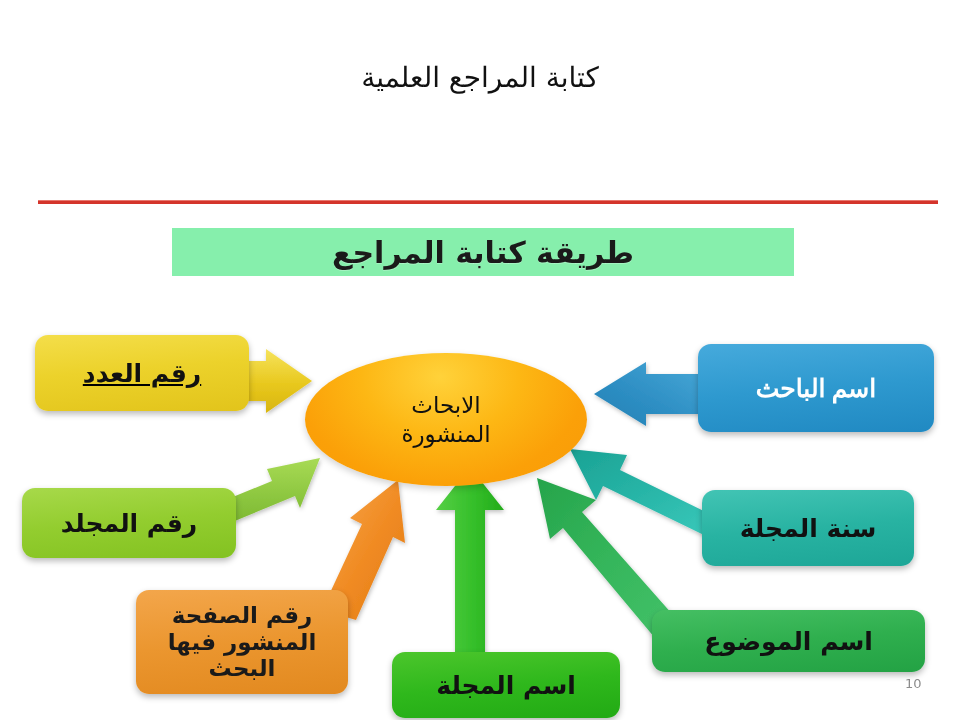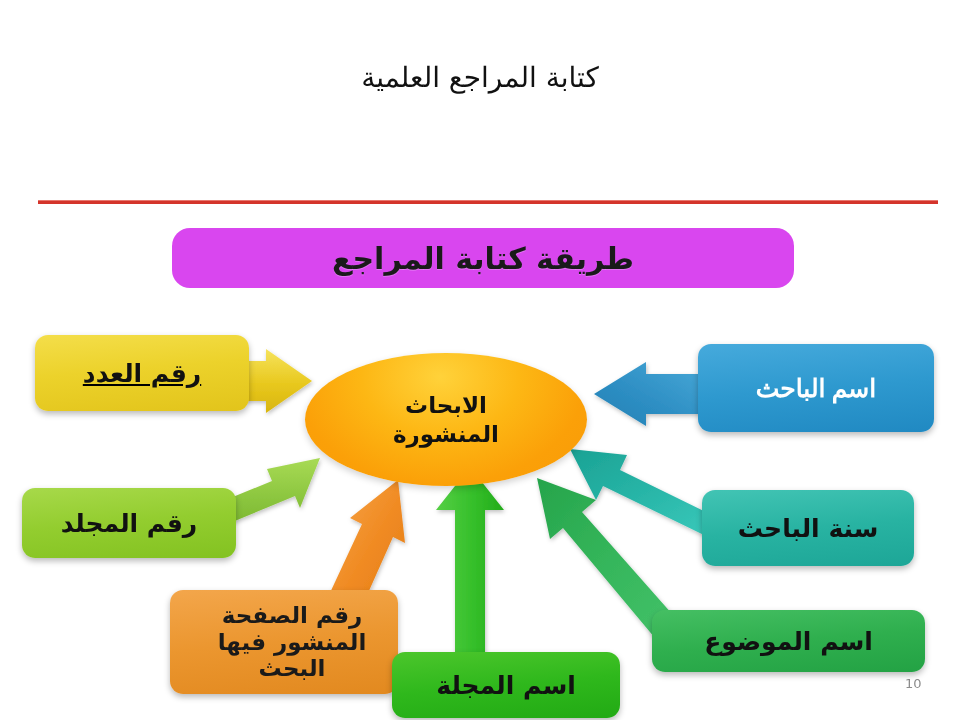--- a/index.html
+++ b/index.html
@@ -43,27 +43,26 @@
     background: #d4342b;
     border-top: 1px solid #e8766d;
   }
 
   
   .banner {
     position: absolute;
     left: 172px;
     top: 228px;
     width: 622px;
-    height: 60px;
-    background: #d946ef;
+    height: 48px;
+    background: #86efac;
     display: flex;
     align-items: center;
     justify-content: center;
     direction: rtl;
-    border-radius: 18px;
   }
   .banner-label {
     font-size: 30px;
     font-weight: bold;
     color: #1a1a1a;
     text-shadow: 0 1px 0 rgba(255,255,255,.25);
   }
 
   
   .center-oval {
@@ -78,21 +77,21 @@
     display: flex;
     flex-direction: column;
     align-items: center;
     justify-content: center;
     direction: rtl;
     z-index: 6;
   }
   .center-oval span {
     display: block;
     font-size: 23px;
-    font-weight: bold;
+    font-weight: normal;
     color: #111111;
     line-height: 1.24;
     text-align: center;
   }
 
   
   .node {
     position: absolute;
     display: flex;
     align-items: center;
@@ -120,23 +119,22 @@
 
   
   #node-volume {
     left: 22px; top: 488px; width: 214px; height: 70px;
     background: linear-gradient(175deg, #a7d94a 0%, #93cd2f 48%, #83c221 100%);
   }
   #node-volume .node-label { color: #111111; }
 
   
   #node-page {
-    left: 170px; top: 590px; width: 212px; height: 104px;
+    left: 136px; top: 590px; width: 212px; height: 104px;
     background: linear-gradient(175deg, #f3a64b 0%, #eb962f 50%, #e2891f 100%);
-    padding-left: 16px;
   }
   #node-page .node-label { color: #1a1a1a; font-size: 23px; }
 
   
   #node-journal {
     left: 392px; top: 652px; width: 228px; height: 66px;
     background: linear-gradient(175deg, #4cc62c 0%, #2fb81c 50%, #22aa14 100%);
   }
   #node-journal .node-label { color: #111111; }
 
@@ -289,21 +287,21 @@
 
   <div class="node" id="node-journal">
     <span class="node-label">اسم المجلة</span>
   </div>
 
   <div class="node" id="node-subject">
     <span class="node-label">اسم الموضوع</span>
   </div>
 
   <div class="node" id="node-year">
-    <span class="node-label">سنة الباحث</span>
+    <span class="node-label">سنة المجلة</span>
   </div>
 
   <div class="node" id="node-researcher">
     <span class="node-label">اسم الباحث</span>
   </div>
 
   <div class="page-number">10</div>
 
 </div>
 

